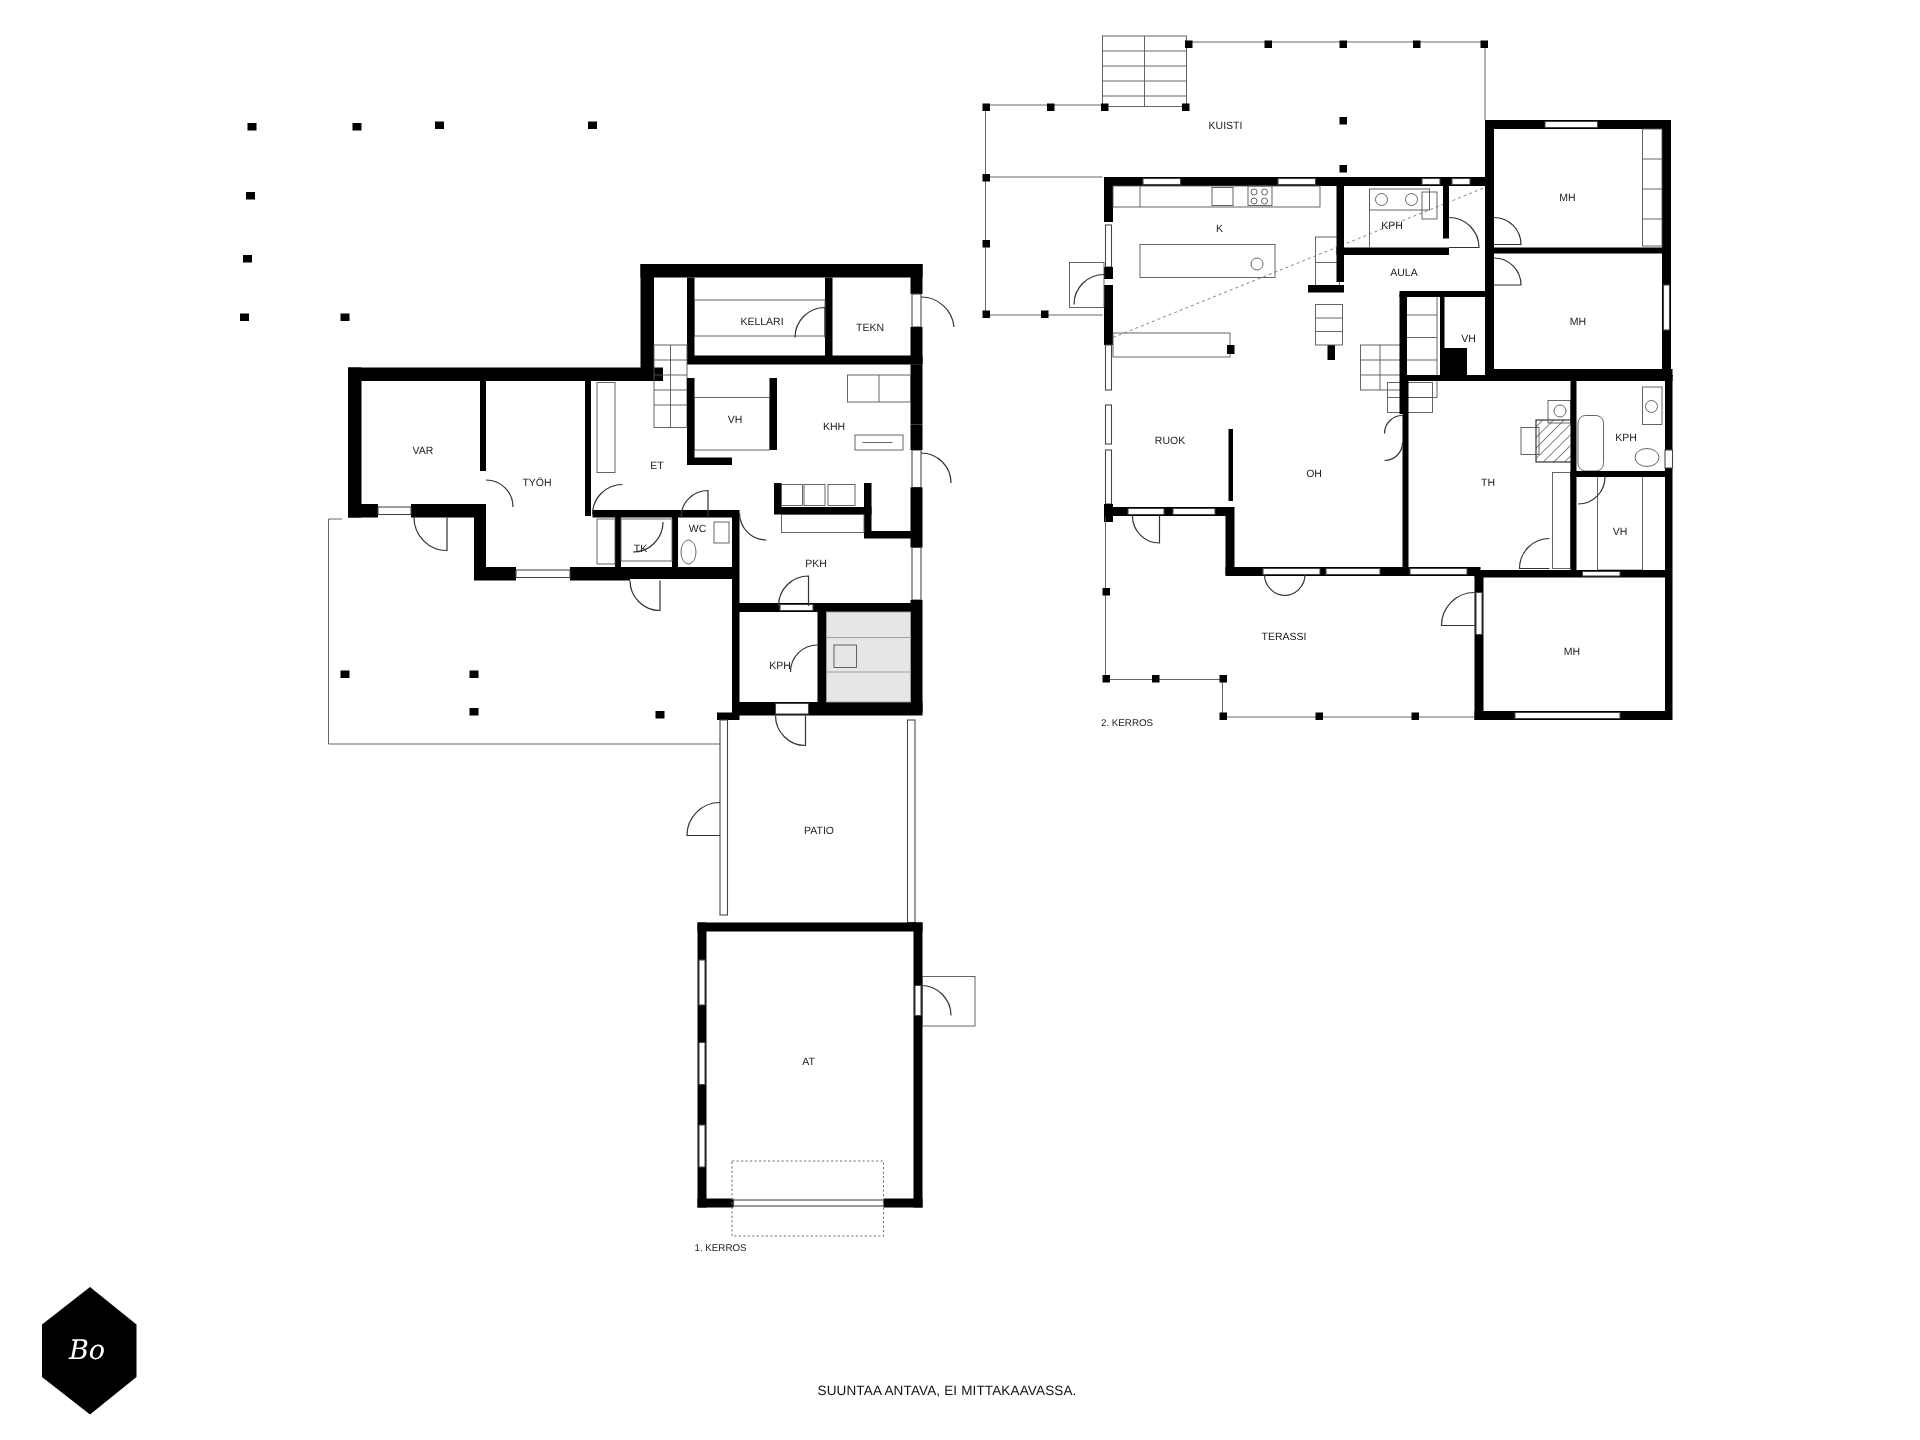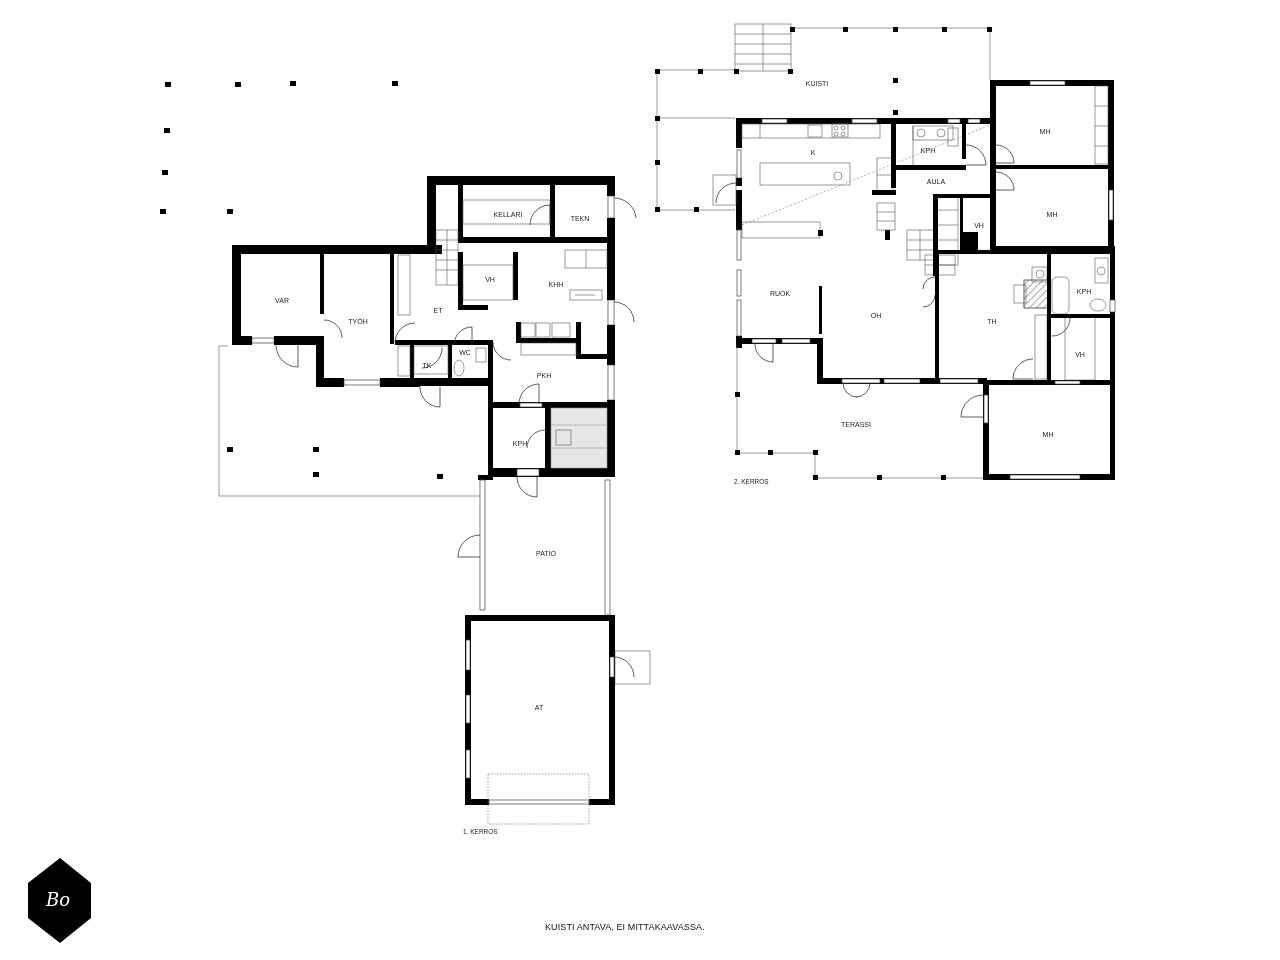--- a/index.html
+++ b/index.html
@@ -358,13 +358,13 @@
     <text class="lbl" x="1048" y="435">MH</text>
     <text class="floorlbl" x="734" y="484">2. KERROS</text>
   </g>
 
   <g>
     <polygon points="60,858 91,883 91,918 60,943 28,918 28,883" fill="#000"></polygon>
     <text x="58" y="906" font-family="'DejaVu Serif', serif" font-style="italic" font-size="18" fill="#fff" text-anchor="middle">Bo</text>
   </g>
 </svg>
 
-<div class="note">KUISTI ANTAVA, EI MITTAKAAVASSA.</div>
+<div class="note">SUUNTAA ANTAVA, EI MITTAKAAVASSA.</div>
 
 </body></html>

